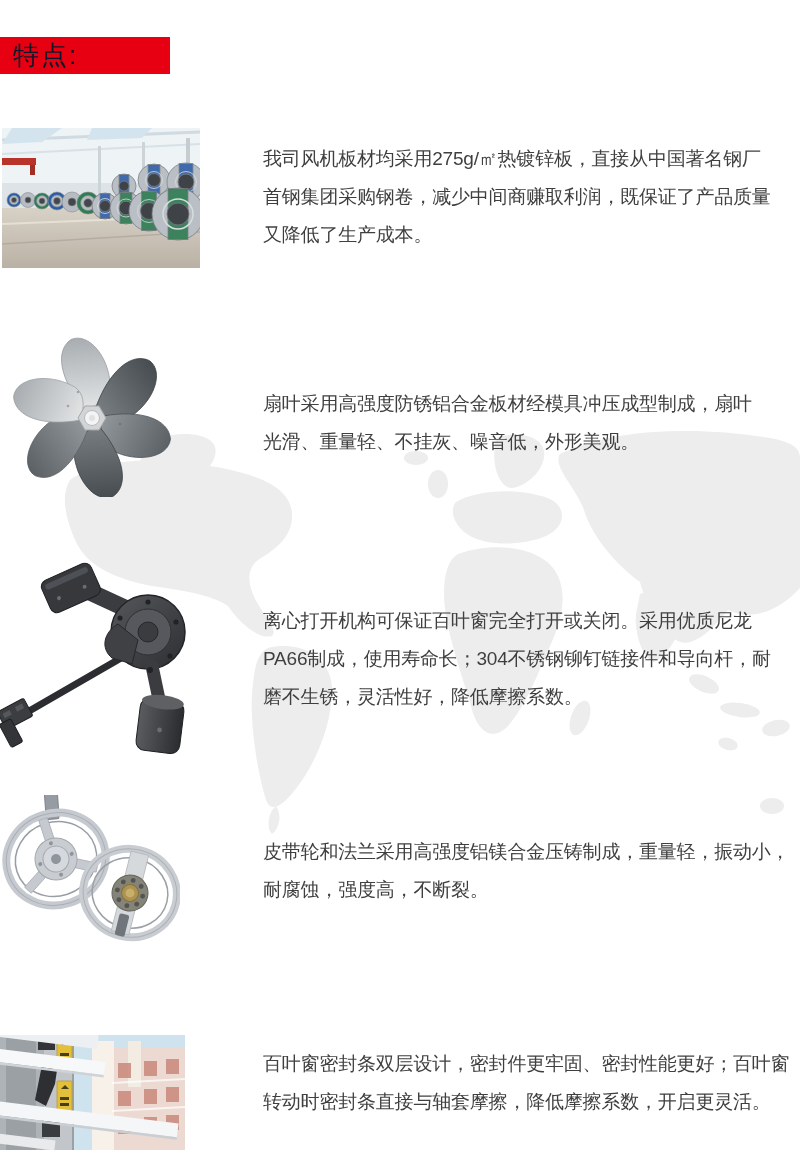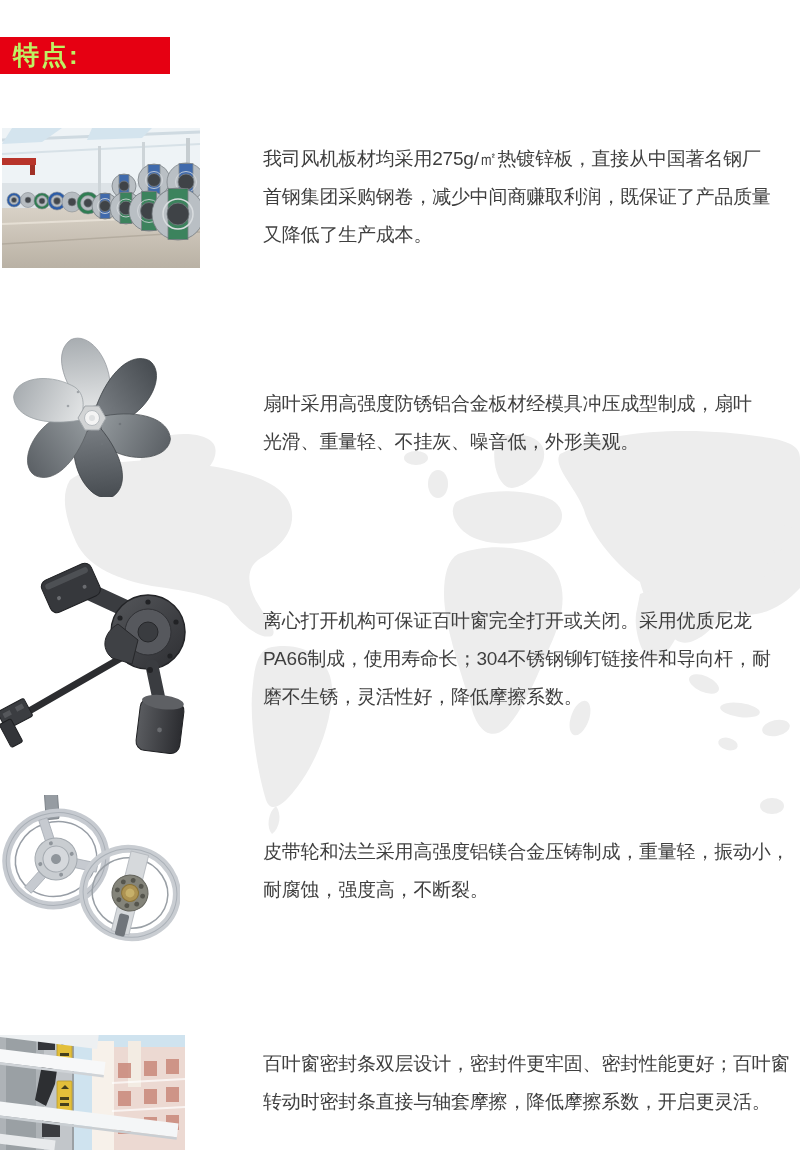--- a/index.html
+++ b/index.html
@@ -3,21 +3,21 @@
 <meta charset="utf-8">
 <style>
   html,body{margin:0;padding:0;}
   body{
     width:800px;height:1171px;position:relative;overflow:hidden;background:#ffffff;
     font-family:"Liberation Sans","DejaVu Sans",sans-serif;
   }
   .abs{position:absolute;}
   .banner{
     left:0;top:37px;width:170px;height:37px;background:#e60012;
-    color:#bef264;font-size:26px;font-weight:bold;line-height:37px;
+    color:#0f172a;font-size:26px;font-weight:normal;line-height:37px;
     padding-left:13px;box-sizing:border-box;letter-spacing:2px;
   }
   .watermark{left:40px;top:418px;width:760px;height:420px;pointer-events:none;}
   .para{
     position:absolute;left:263px;width:545px;color:#3f3f3f;
     font-size:19px;line-height:38px;letter-spacing:-0.2px;
   }
   .tline{white-space:nowrap;}
   .fig{position:absolute;}
   .fig svg{display:block;width:100%;height:100%;}

